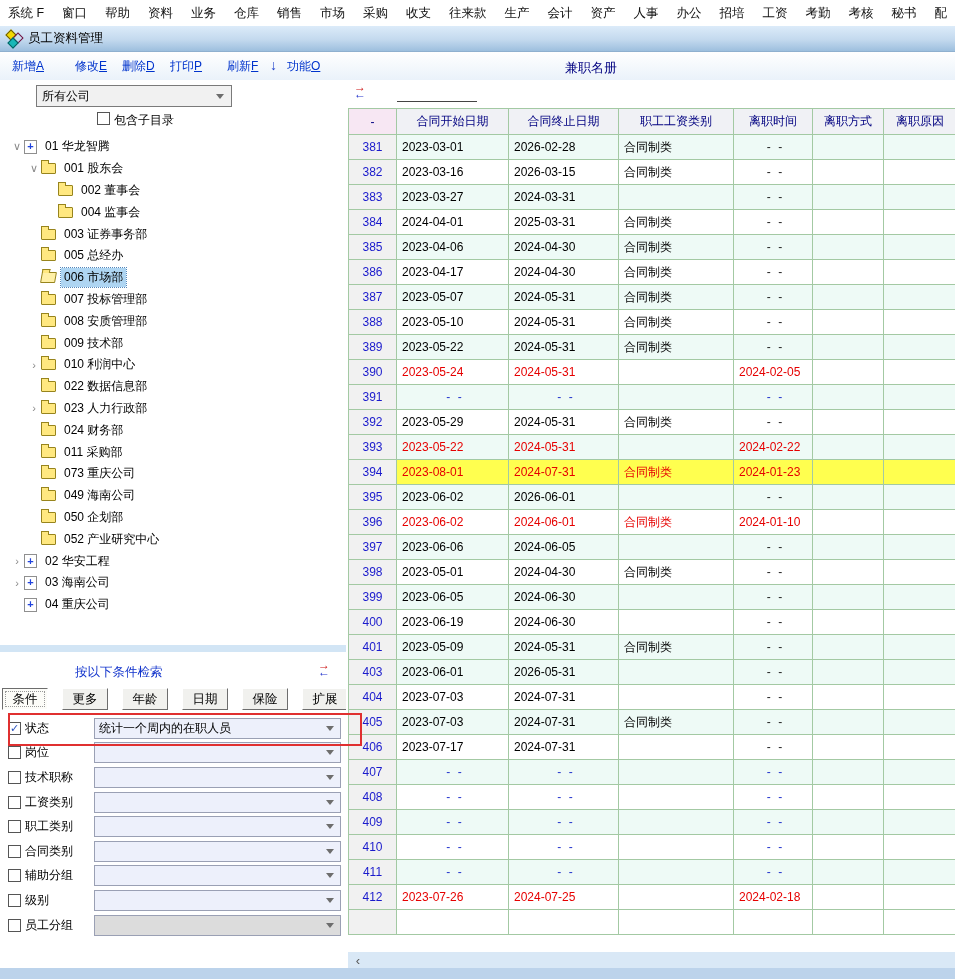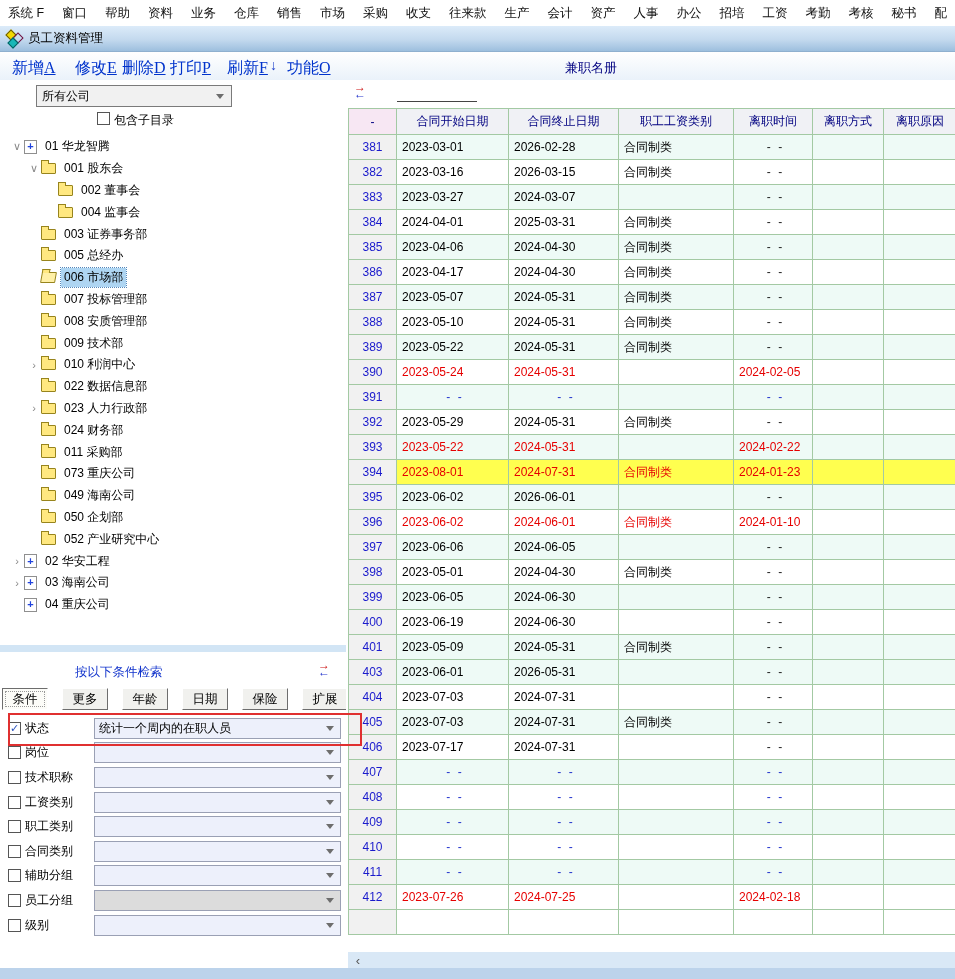--- a/index.html
+++ b/index.html
@@ -15,21 +15,21 @@
             display:flex;align-items:center;padding-left:6px;border-bottom:1px solid #8fb0cf;box-sizing:border-box;}
   .diamonds{position:relative;width:17px;height:17px;margin-right:5px;}
   .diamonds i{position:absolute;width:6px;height:6px;transform:rotate(45deg);}
   .diamonds .d1{left:1px;top:1px;background:#f2d800;border:1px solid #6a5a00;}
   .diamonds .d2{left:8px;top:4px;background:#d835a9a;border:1px solid #701040;}
   .diamonds .d3{left:3px;top:9px;background:#18b8b8;border:1px solid #046060;}
   #window-title{font-size:12.5px;color:#000;}
   
   #toolbar{position:absolute;left:0;top:52px;width:955px;height:28px;
            background:linear-gradient(to bottom,#ffffff,#eaf2fa);}
-  .tbtn{position:absolute;top:6px;color:#0033cc;font-size:16px;cursor:pointer;white-space:nowrap;font-family:Liberation Serif, serif;}
+  .tbtn{position:absolute;top:6px;color:#0033cc;font-size:12px;cursor:pointer;white-space:nowrap;}
   .tbtn u{text-decoration:underline;}
   #tb-new{left:12px;} #tb-edit{left:75px;} #tb-del{left:122px;} #tb-print{left:170px;}
   #tb-refresh{left:227px;} #tb-func{left:287px;}
   #tb-arrow{position:absolute;left:270px;top:5px;color:#2244cc;font-weight:bold;font-size:14px;}
   #tb-extra{position:absolute;left:565px;top:7px;color:#000080;font-size:13px;}
   
   #left-top{position:absolute;left:0;top:80px;width:346px;height:565px;background:#fff;overflow:hidden;}
   #company-combo{position:absolute;left:36px;top:5px;width:196px;height:22px;background:#f1f1f1;
                  border:1px solid #7a7a7a;box-sizing:border-box;display:flex;align-items:center;
                  padding-left:5px;cursor:pointer;}
@@ -345,30 +345,30 @@
       <div class="filter-row">
         <span class="cb"></span>
         <span class="filter-label">辅助分组</span>
         <div class="dropdown">
           <span class="val"></span>
           <span class="chev"></span>
         </div>
       </div>
       <div class="filter-row">
         <span class="cb"></span>
+        <span class="filter-label">级别</span>
+        <div class="dropdown">
+          <span class="val"></span>
+          <span class="chev"></span>
+        </div>
+      </div>
+      <div class="filter-row">
+        <span class="cb"></span>
         <span class="filter-label">员工分组</span>
         <div class="dropdown disabled">
-          <span class="val"></span>
-          <span class="chev"></span>
-        </div>
-      </div>
-      <div class="filter-row">
-        <span class="cb"></span>
-        <span class="filter-label">级别</span>
-        <div class="dropdown">
           <span class="val"></span>
           <span class="chev"></span>
         </div>
       </div>
     </div>
 </div>
 
 <div id="annotation"></div>
 
 <div id="table-area">
@@ -413,21 +413,21 @@
           <td>2023-03-16</td>
           <td>2026-03-15</td>
           <td>合同制类</td>
           <td class="dash">- -</td>
           <td></td>
           <td></td>
         </tr>
         <tr class="alt">
           <td class="num">383</td>
           <td>2023-03-27</td>
-          <td>2024-03-07</td>
+          <td>2024-03-31</td>
           <td></td>
           <td class="dash">- -</td>
           <td></td>
           <td></td>
         </tr>
         <tr>
           <td class="num">384</td>
           <td>2024-04-01</td>
           <td>2025-03-31</td>
           <td>合同制类</td>

